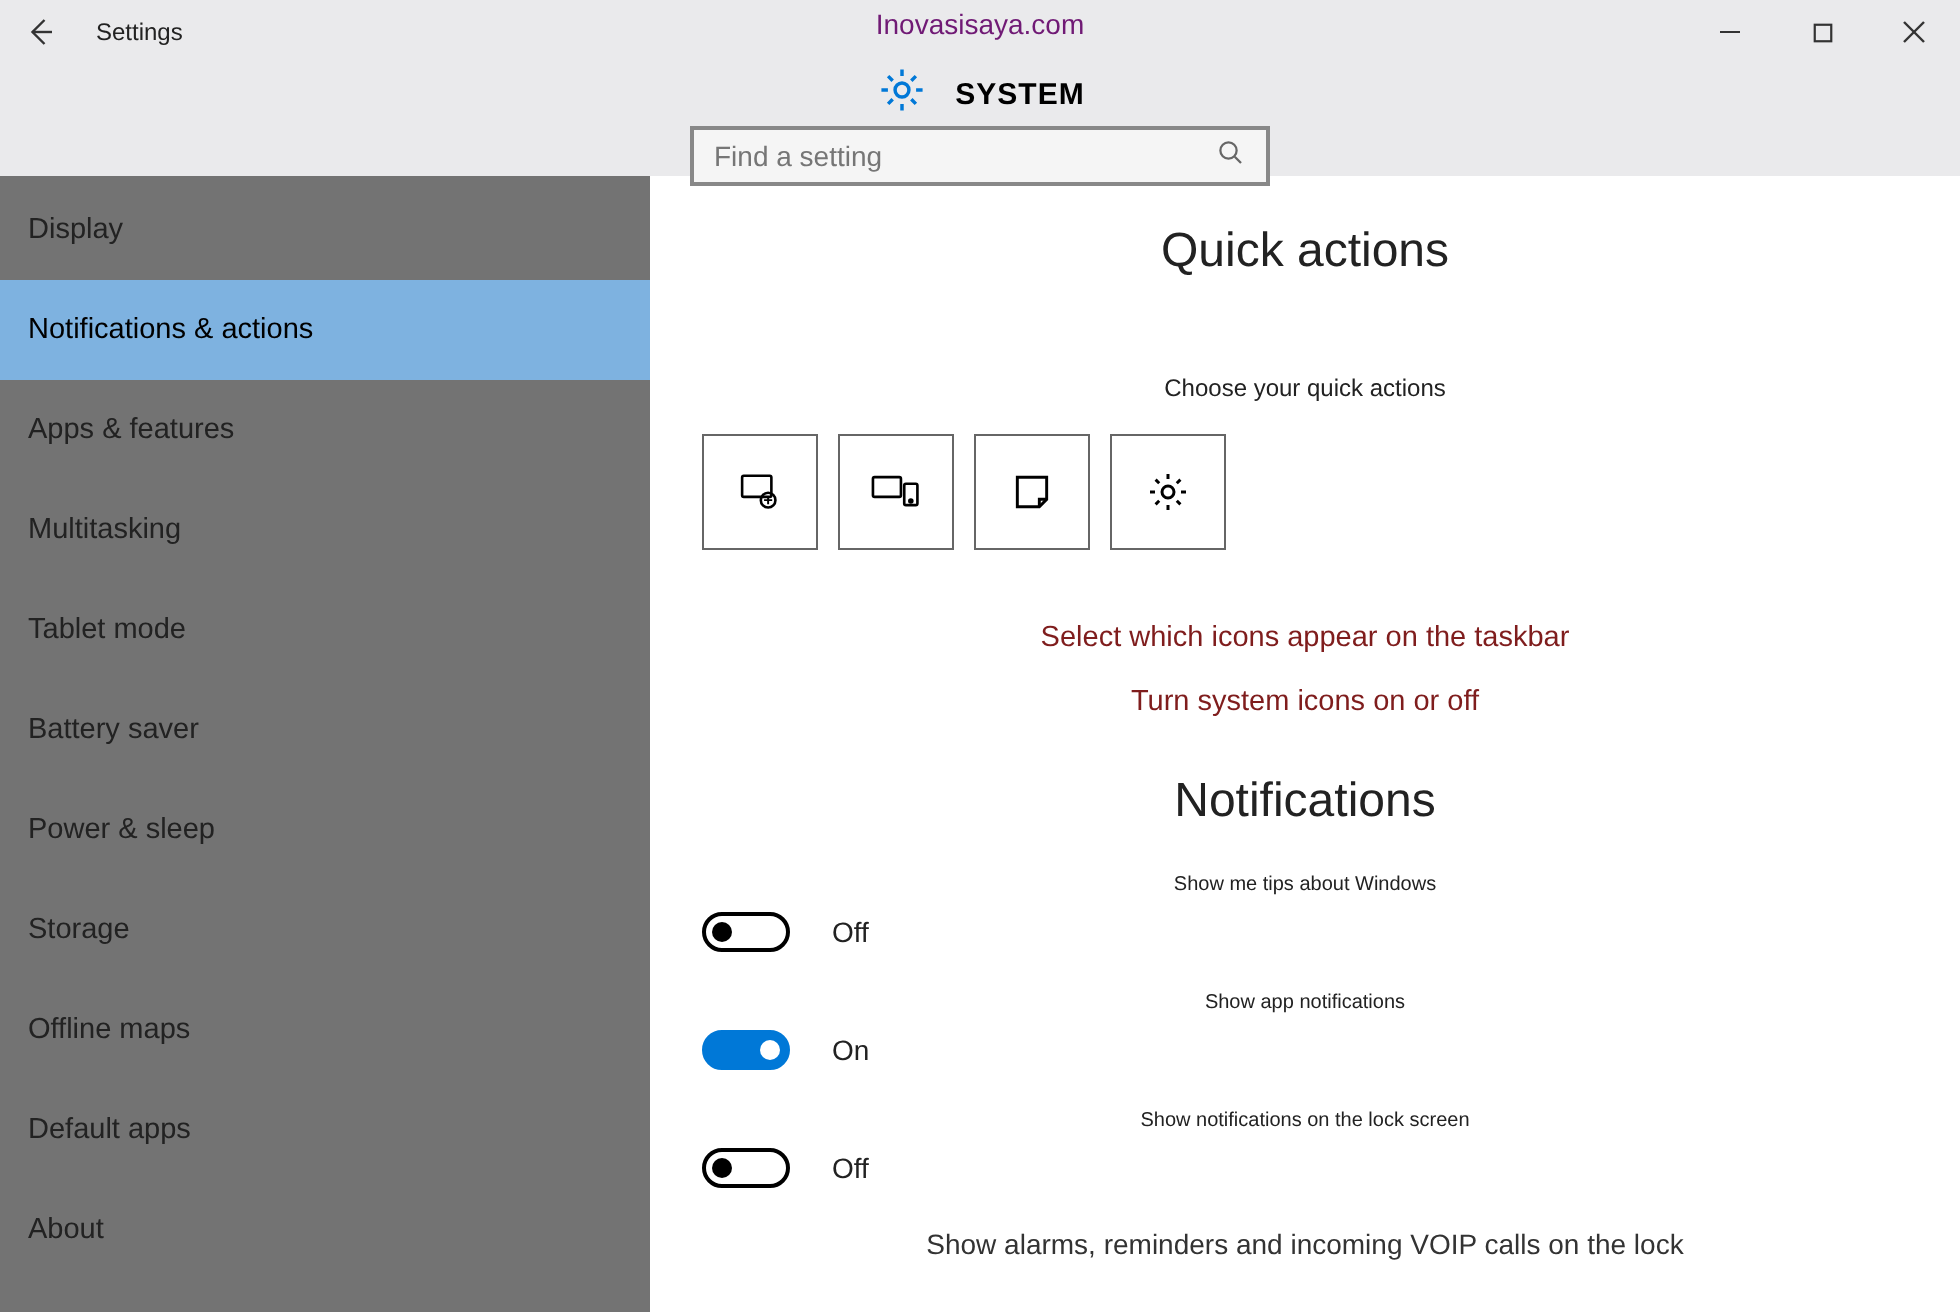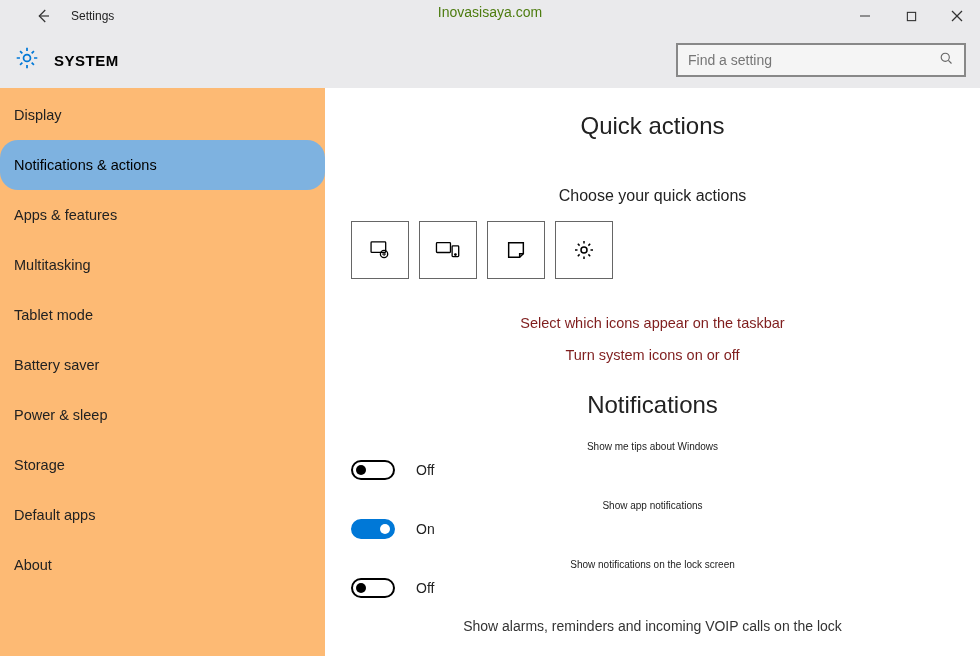--- a/index.html
+++ b/index.html
@@ -14,40 +14,39 @@
       background: #fff;
       overflow: hidden;
       position: relative;
     }
     .titlebar {
       height: 32px;
       background: #eaeaec;
       display: flex;
       align-items: center;
       position: relative;
-      padding-left: 23px;
     }
     .back-btn {
       width: 40px;
       display: flex;
       align-items: center;
       justify-content: center;
       font-size: 16px;
       cursor: pointer;
     }
     .title-text {
       font-size: 12px;
       color: #222;
       margin-left: 8px;
     }
     .watermark {
       position: absolute;
       left: 50%;
       transform: translateX(-50%);
-      color: #4d7c0f;
+      color: #701a75;
       font-size: 14px;
       top: 4px;
     }
     .window-controls {
       position: absolute;
       right: 0;
       top: 0;
       display: flex;
       height: 32px;
     }
@@ -60,20 +59,21 @@
       cursor: pointer;
       color: #333;
     }
     .header {
       height: 56px;
       background: #eaeaec;
       display: flex;
       align-items: center;
       padding: 0 14px;
       justify-content: space-between;
+      flex-direction: column;
     }
     .header-left {
       display: flex;
       align-items: center;
       gap: 14px;
     }
     .gear-icon {
       color: #0078d7;
     }
     .header-title {
@@ -103,51 +103,50 @@
     .search-icon {
       color: #666;
       font-size: 14px;
     }
     .body-area {
       display: flex;
       height: calc(656px - 88px);
     }
     .sidebar {
       width: 325px;
-      background: #fdba74;
+      background: #737373;
       padding-top: 2px;
     }
     .sidebar-item {
       height: 50px;
       display: flex;
       align-items: center;
       padding-left: 14px;
       font-size: 14.5px;
       color: #222;
       cursor: pointer;
     }
     .sidebar-item.active {
       background: #7eb2e0;
       color: #000;
-      border-radius: 18px;
     }
     .content {
       flex: 1;
       padding: 24px 26px 0 26px;
       overflow: hidden;
       color: #222;
       text-align: center;
     }
     .section-title {
       font-size: 24px;
       font-weight: 300;
       margin-bottom: 18px;
     }
     .section-sub {
-      font-size: 16px;
+      font-size: 12px;
       margin-bottom: 16px;
       margin-top: 47px;
     }
     .quick-tiles {
       display: flex;
       gap: 10px;
       margin-bottom: 36px;
     }
     .tile {
       width: 58px;
@@ -297,20 +296,23 @@
         <span>Tablet mode</span>
       </div>
       <div class="sidebar-item">
         <span>Battery saver</span>
       </div>
       <div class="sidebar-item">
         <span>Power &amp; sleep</span>
       </div>
       <div class="sidebar-item">
         <span>Storage</span>
+      </div>
+      <div class="sidebar-item">
+        <span>Offline maps</span>
       </div>
       <div class="sidebar-item">
         <span>Default apps</span>
       </div>
       <div class="sidebar-item">
         <span>About</span>
       </div>
     </div>
 
   <div class="content">

